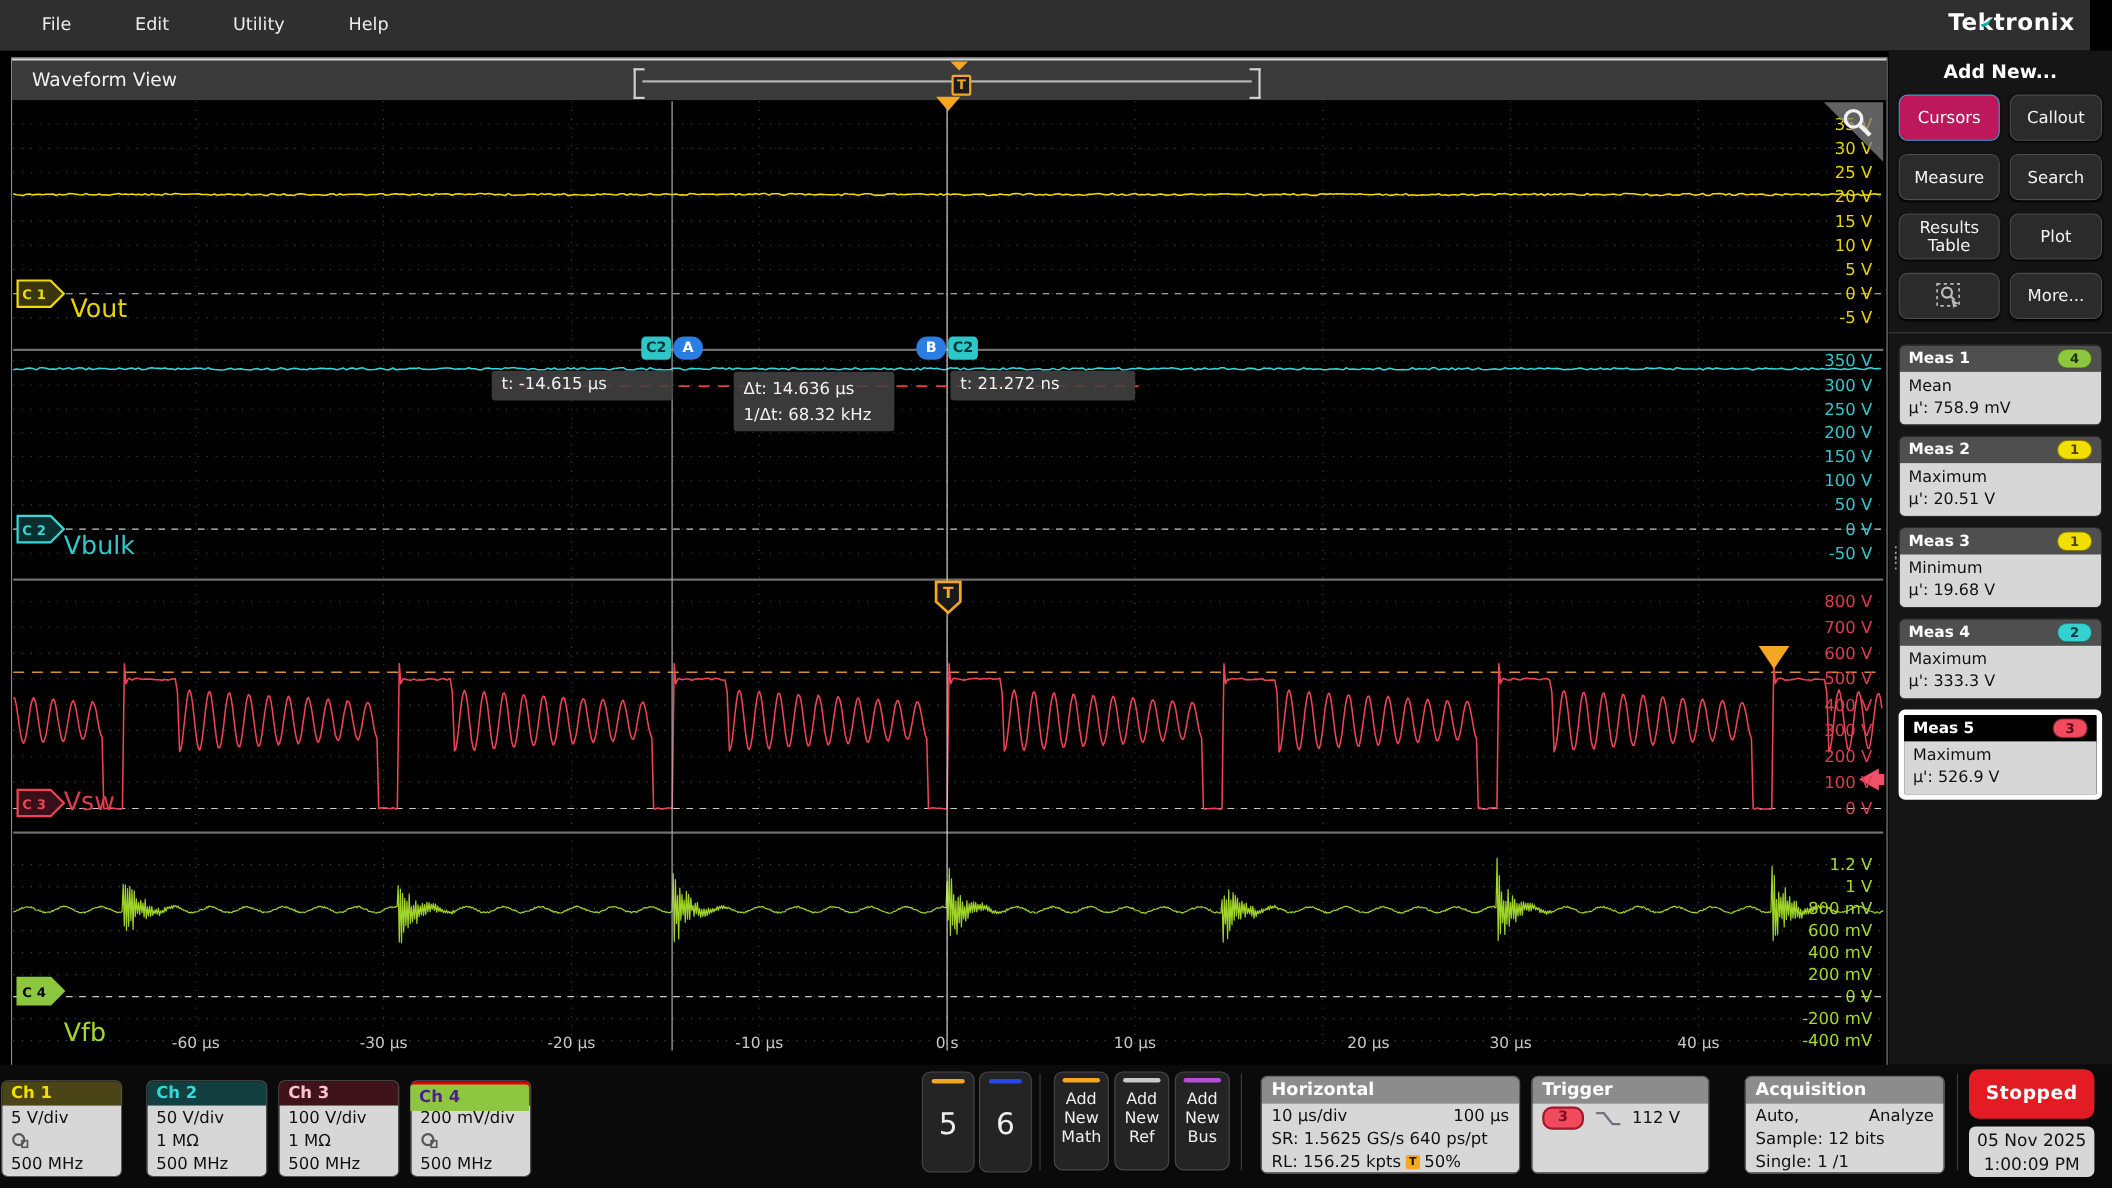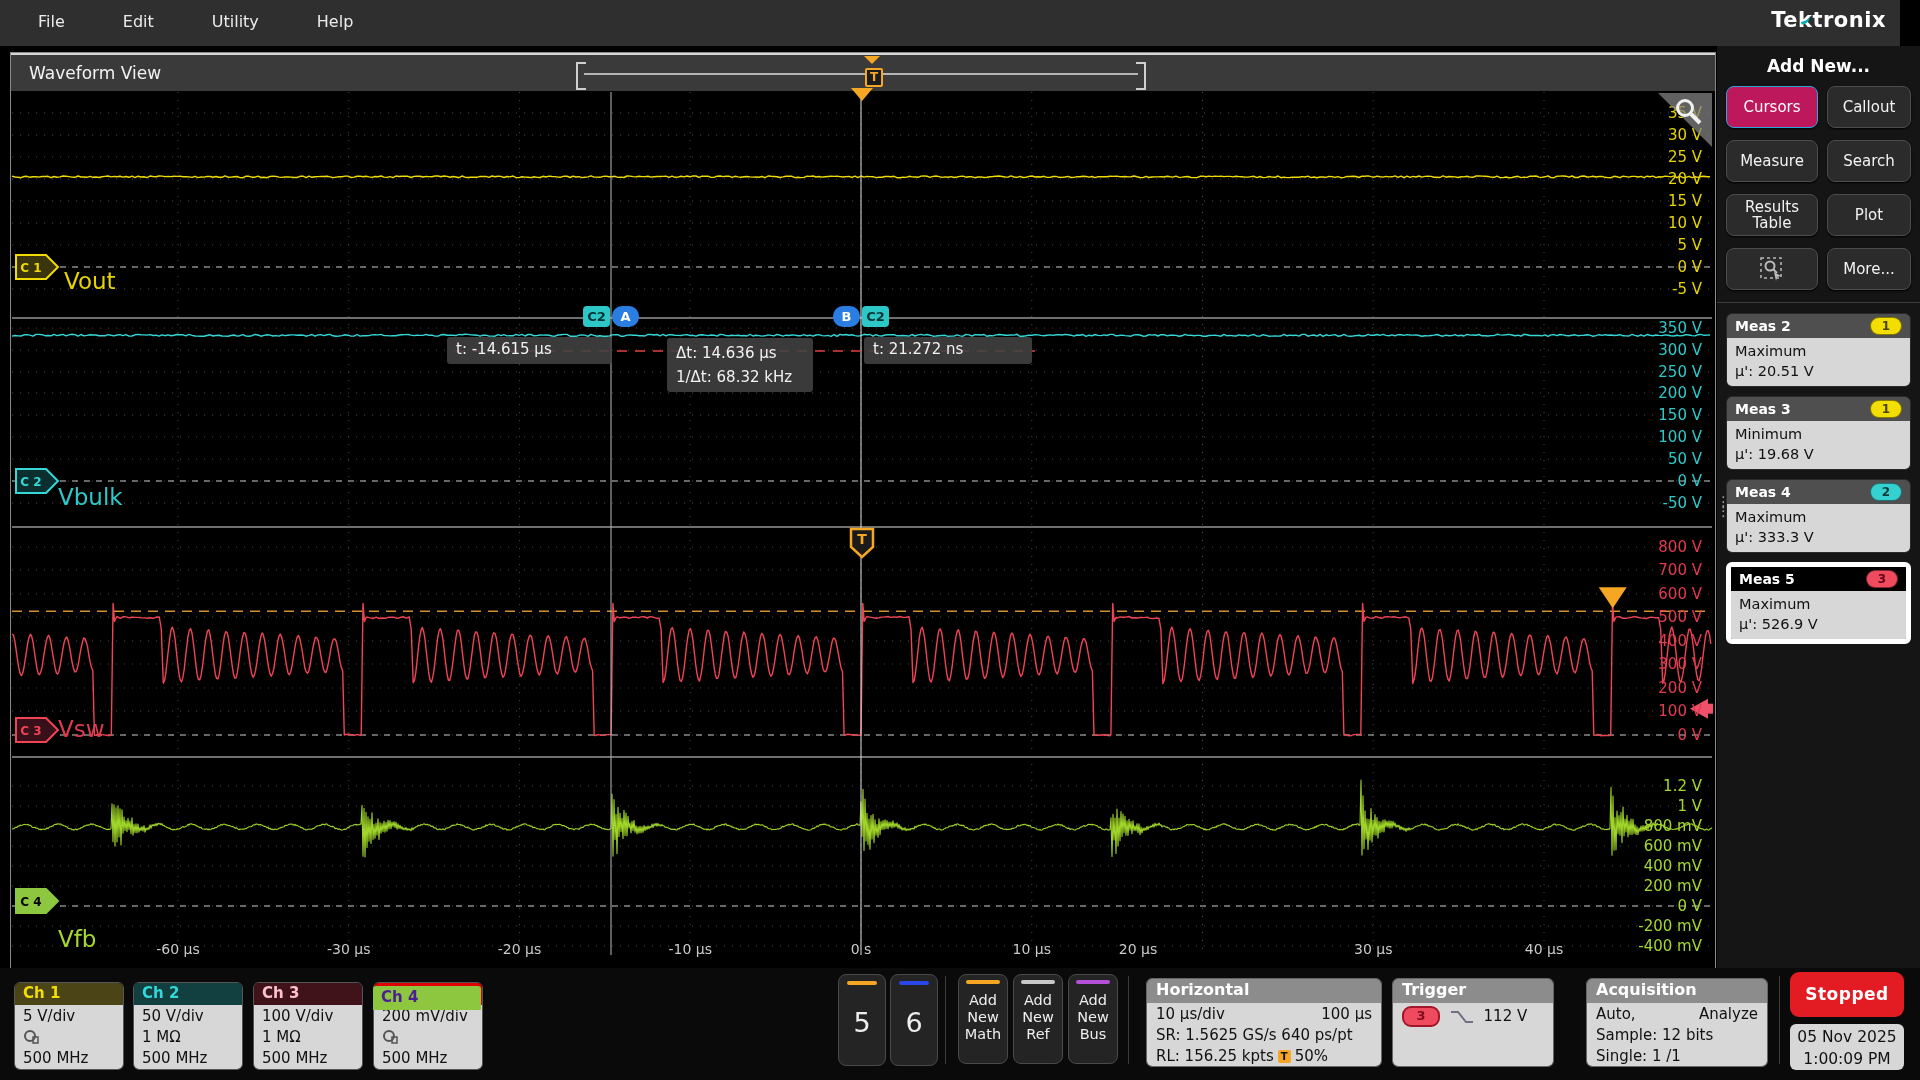--- a/index.html
+++ b/index.html
@@ -164,20 +164,30 @@
           <line x1="14" y1="13" x2="18" y2="17" stroke="#bbb" stroke-width="2"></line>
           <polygon points="15,16 22,20 18,21 17,25" fill="#bbb"></polygon>
         </svg>
       </div>
       <div class="side-btn">More...</div>
     </div>
   <hr class="panel-divider">
   <div id="meas-list">
       <div class="meas-card">
         <div class="meas-head">
+          <span class="meas-title">Meas 1</span>
+          <span class="pill" style="background: rgb(141, 198, 63); color: rgb(29, 51, 6);">4</span>
+        </div>
+        <div class="meas-body">
+          <div>Mean</div>
+          <div>µ': 758.9 mV</div>
+        </div>
+      </div>
+      <div class="meas-card">
+        <div class="meas-head">
           <span class="meas-title">Meas 2</span>
           <span class="pill" style="background: rgb(242, 222, 0); color: rgb(77, 66, 0);">1</span>
         </div>
         <div class="meas-body">
           <div>Maximum</div>
           <div>µ': 20.51 V</div>
         </div>
       </div>
       <div class="meas-card">
         <div class="meas-head">
@@ -207,21 +217,21 @@
         <div class="meas-body">
           <div>Maximum</div>
           <div>µ': 526.9 V</div>
         </div>
       </div>
     </div>
 </div>
 
 <div id="bottombar">
   <div id="ch-cards">
-      <div class="chcard" style="left: 14px;">
+      <div class="chcard" style="left: 1px;">
         <div class="hd" style="background: rgb(74, 68, 22); color: rgb(242, 222, 0);">Ch 1</div>
         <div class="bd">
           <div>5 V/div</div>
           <div><svg width="17" height="15" style="vertical-align:-2px">
               <circle cx="7" cy="7" r="5" fill="none" stroke="#555" stroke-width="2"></circle>
               <rect x="10" y="8" width="5" height="6" fill="none" stroke="#555" stroke-width="1.5"></rect>
             </svg></div>
           <div>500 MHz</div>
         </div>
       </div>
@@ -391,15 +401,15 @@
 <div class="scale-label" style="left: 1618px; top: 877px; color: rgb(164, 216, 46);">200 mV</div>
 <div class="scale-label" style="left: 1618px; top: 897px; color: rgb(164, 216, 46);">0 V</div>
 <div class="scale-label" style="left: 1618px; top: 917px; color: rgb(164, 216, 46);">-200 mV</div>
 <div class="scale-label" style="left: 1618px; top: 937px; color: rgb(164, 216, 46);">-400 mV</div>
 <div class="time-label" style="left: 133px; top: 941px;">-60 µs</div>
 <div class="time-label" style="left: 303.75px; top: 941px;">-30 µs</div>
 <div class="time-label" style="left: 474.5px; top: 941px;">-20 µs</div>
 <div class="time-label" style="left: 645.25px; top: 941px;">-10 µs</div>
 <div class="time-label" style="left: 816px; top: 941px;">0 s</div>
 <div class="time-label" style="left: 986.75px; top: 941px;">10 µs</div>
-<div class="time-label" style="left: 1093px; top: 941px;">20 µs</div>
+<div class="time-label" style="left: 1199px; top: 941px;">20 µs</div>
 <div class="time-label" style="left: 1328.25px; top: 941px;">30 µs</div>
 <div class="time-label" style="left: 1499px; top: 941px;">40 µs</div>
 
 </body></html>

